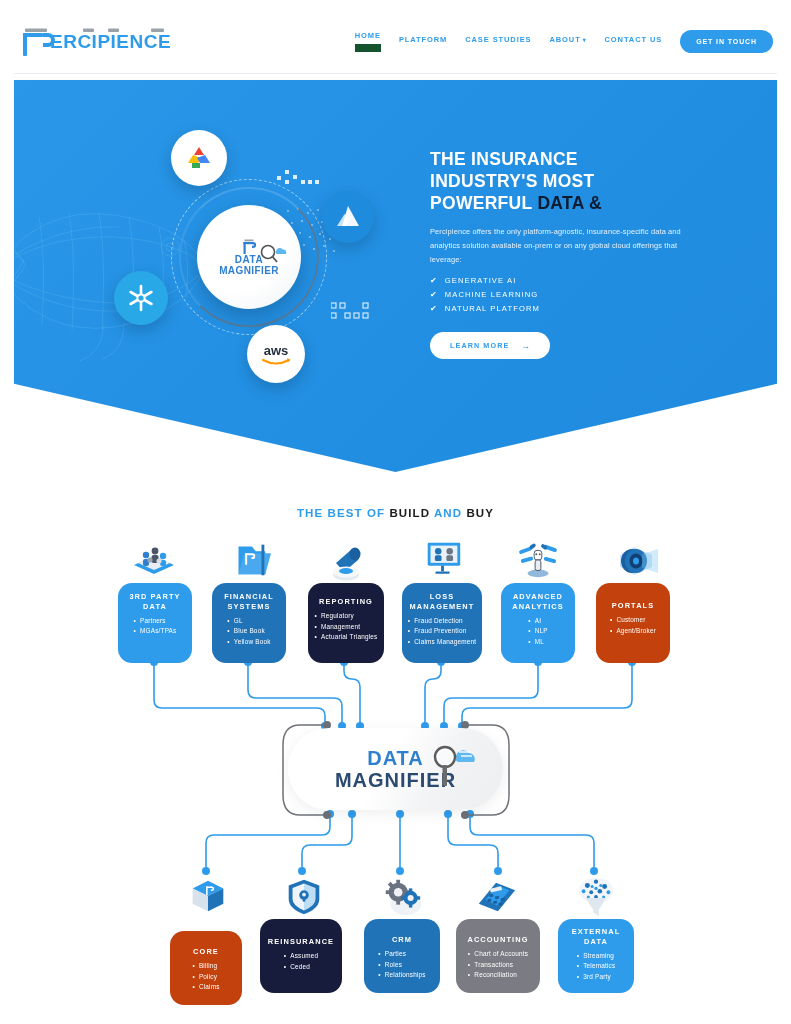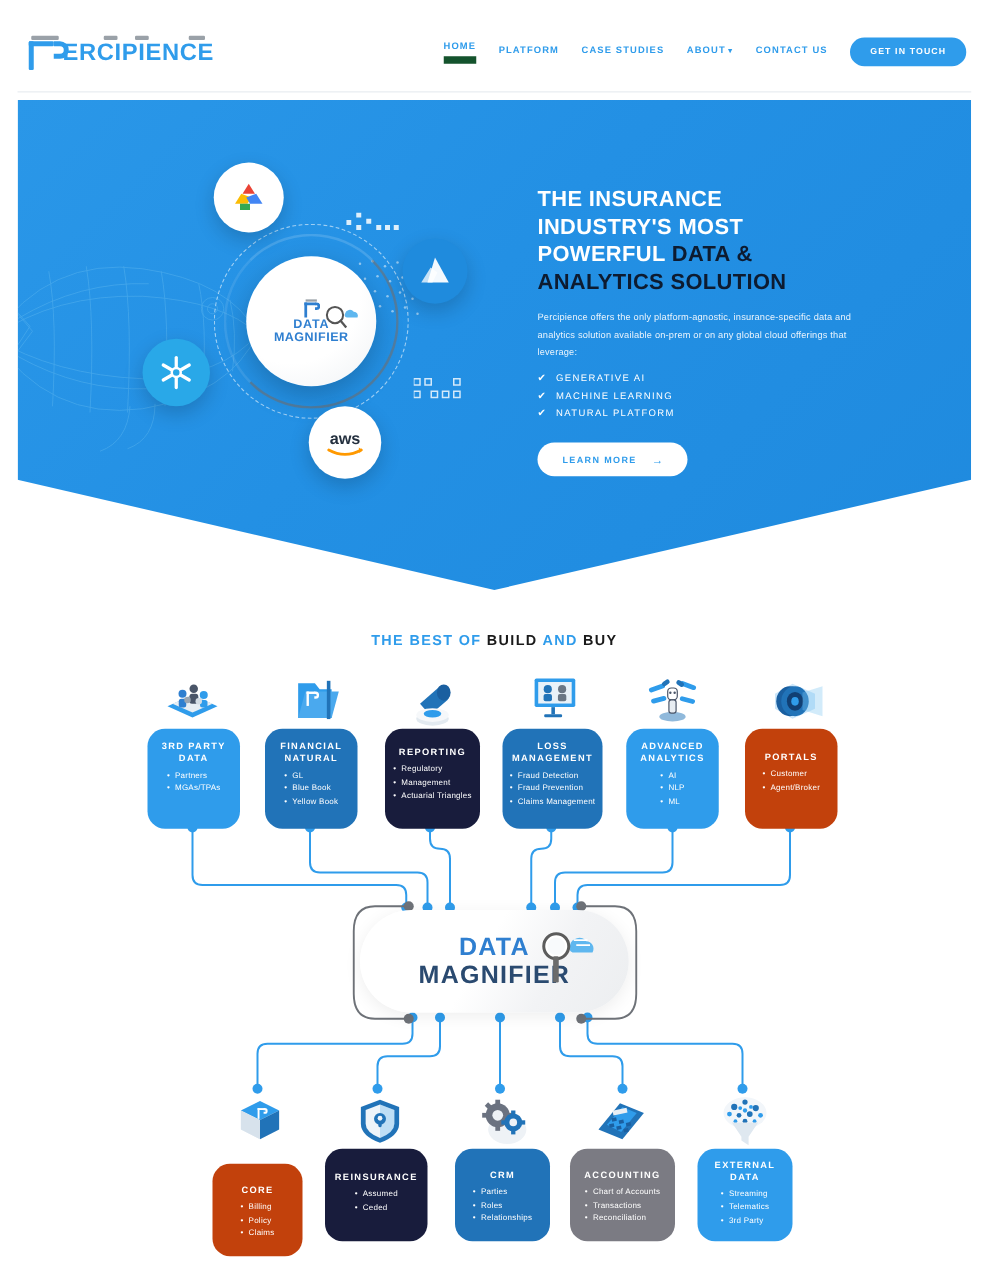--- a/index.html
+++ b/index.html
@@ -19,21 +19,21 @@
   #logo { position:absolute; left:20px; top:27px; width:160px; height:30px; }
   #nav {
     position:absolute; right:18px; top:30px;
     display:flex; align-items:center; gap:18px;
   }
   .nav-link {
     font-size:7.5px; letter-spacing:0.9px; font-weight:700;
     color:#2f9ceb; text-decoration:none; white-space:nowrap;
     padding-bottom:4px; cursor:pointer;
   }
-  .nav-link.active { border-bottom:6px solid #14532d; }
+  .nav-link.active { border-bottom:8px solid #14532d; }
   .nav-caret { font-size:6px; color:#2f9ceb; margin-left:2px; }
   #cta-button {
     background:#2f9ceb; color:#fff; border:none; border-radius:14px;
     font-size:7px; letter-spacing:0.9px; font-weight:700;
     padding:8px 16px; cursor:pointer; white-space:nowrap;
     font-family:"Liberation Sans", sans-serif;
   }
   #header-rule { position:absolute; left:14px; top:73px; width:763px; height:1px; background:#e9edf1; }
 
   
@@ -322,21 +322,20 @@
           <path d="M30 17 l3 2 l-2.5 2.5z" fill="#ff9900"></path>
         </svg>
       </div>
     </div>
 
     <div id="hero-copy">
       <h1 id="hero-title">
         <span>THE INSURANCE</span><br>
         <span>INDUSTRY'S MOST</span><br>
         <span>POWERFUL </span><span class="dark">DATA &amp;</span><br>
-        <span class="dark">ANALYTICS SOLUTION</span>
       </h1>
 
       <p id="hero-sub">Percipience offers the only platform-agnostic, insurance-specific data and analytics solution available on-prem or on any global cloud offerings that leverage:</p>
 
       <ul id="hero-list">
         <li>
           <span class="tick">✔</span>
           <span>GENERATIVE AI</span>
         </li>
         <li>
@@ -455,21 +454,21 @@
       <rect x="38" y="8" width="3" height="32" fill="#2173b8"></rect>
       <g fill="#ffffff">
           <rect x="21" y="17" width="2" height="12"></rect>
           <rect x="21" y="17" width="7" height="2"></rect>
         <path d="M27.5 17h1a3 3 0 0 1 0 6h-1v-2h1a1 1 0 0 0 0-2h-1z"></path>
         </g>
     </svg>
     <div class="node" style="left:212px; top:48px; width:74px; height:80px; background:#2173b8;">
       <div class="node-title">
         <span>FINANCIAL</span><br>
-        <span>NATURAL</span>
+        <span>SYSTEMS</span>
       </div>
       <ul class="node-list">
         <li>
             <span>GL</span>
           </li>
         <li>
             <span>Blue Book</span>
           </li>
         <li>
             <span>Yellow Book</span>

